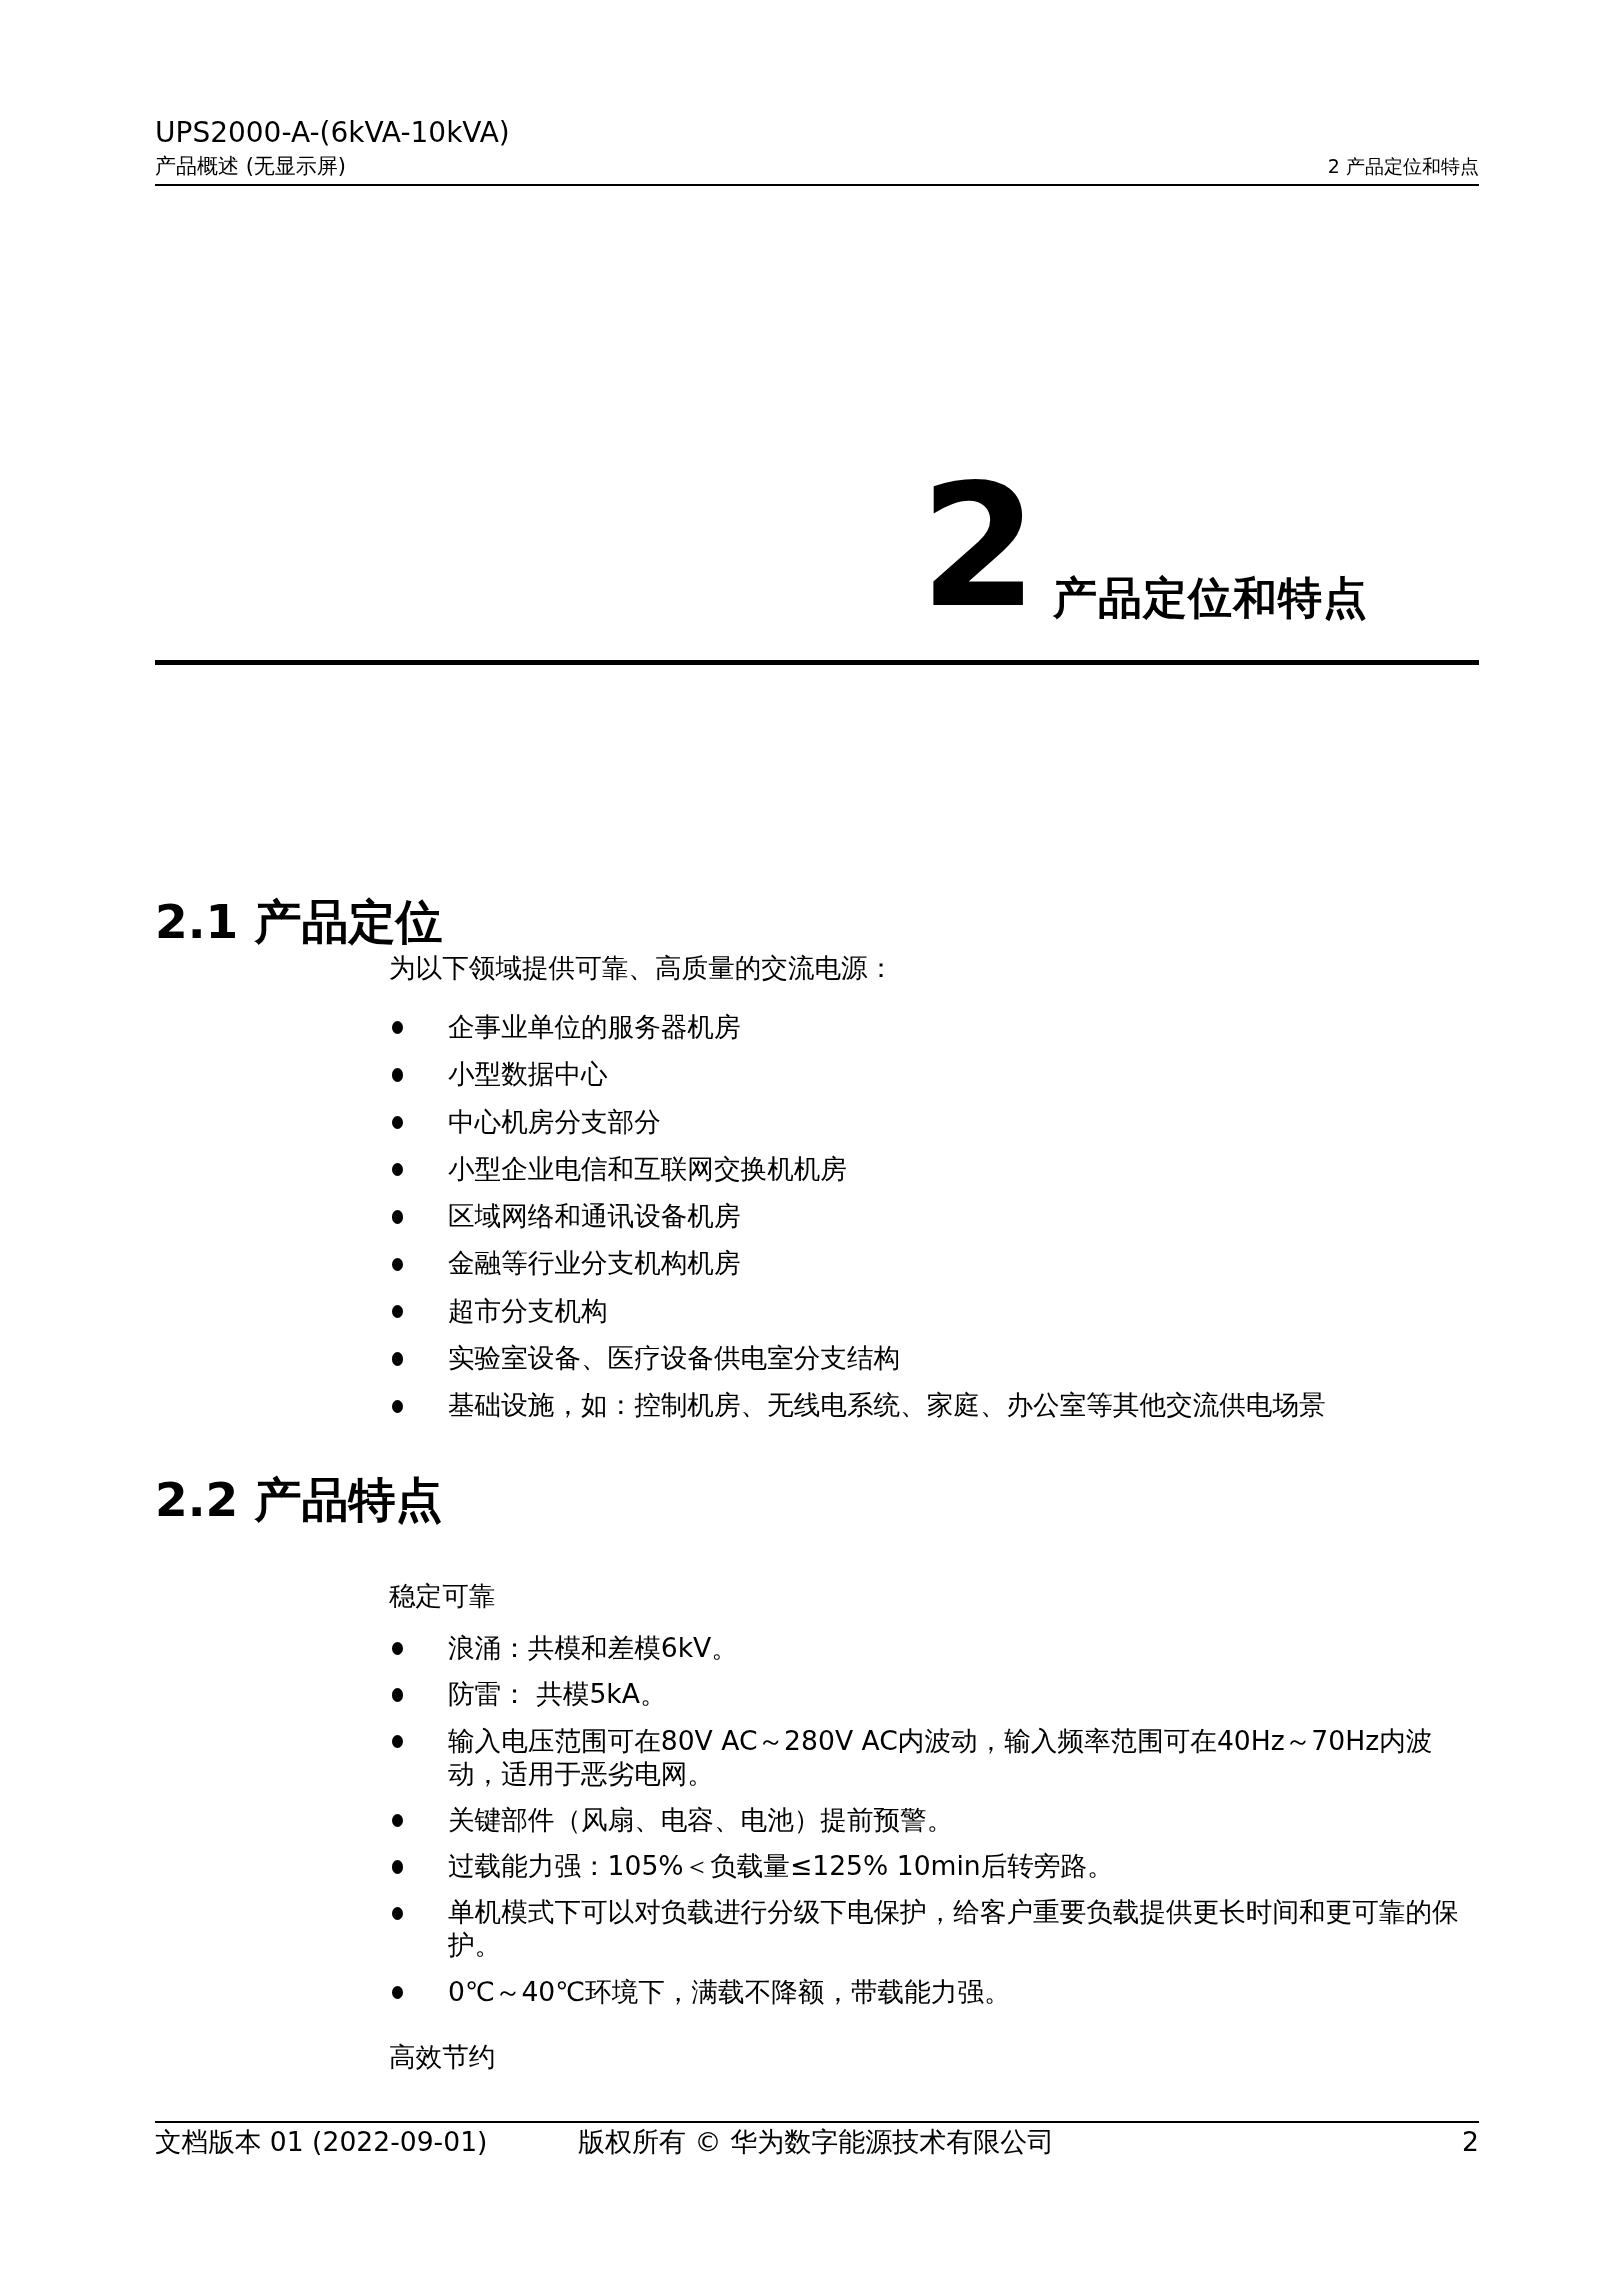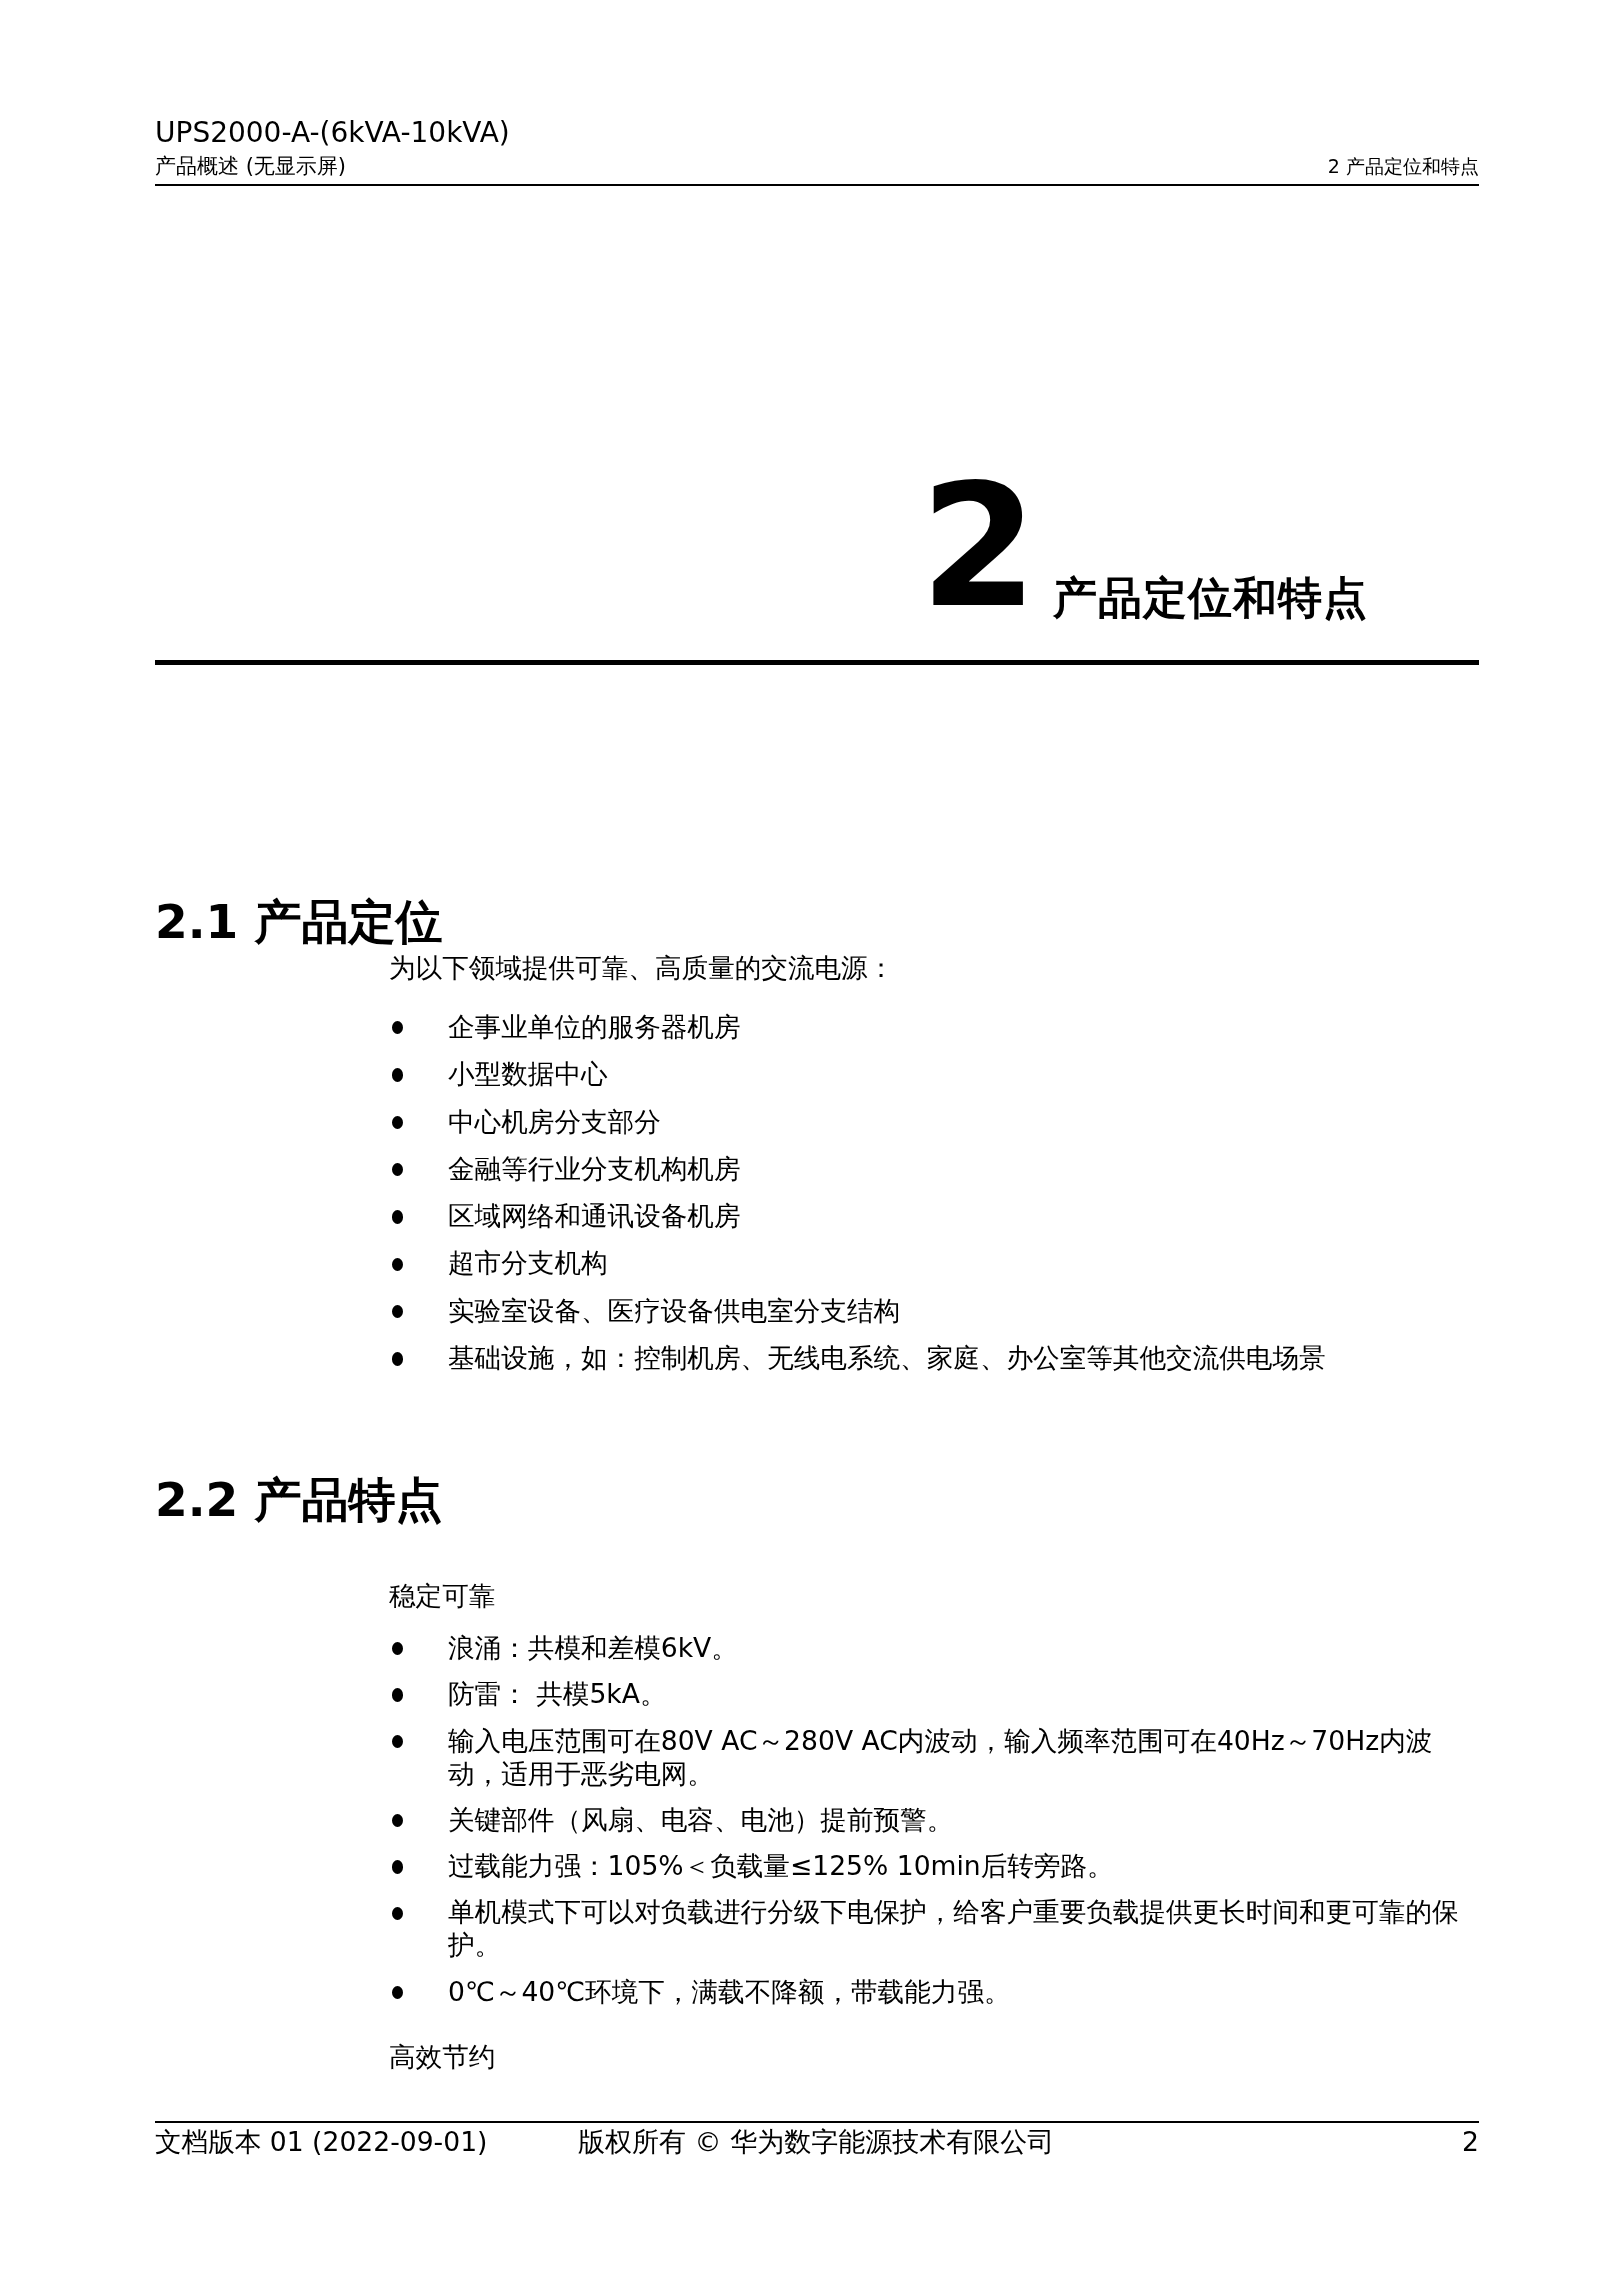--- a/index.html
+++ b/index.html
@@ -57,22 +57,23 @@
   <div class="chap-rule"></div>
 </div>
 
 <div>
   <div class="sec-title sec1">2.1 产品定位</div>
   <div class="para intro">为以下领域提供可靠、高质量的交流电源：</div>
   <ul class="blist list1">
     <li><span class="dot"></span><span>企事业单位的服务器机房</span></li>
     <li><span class="dot"></span><span>小型数据中心</span></li>
     <li><span class="dot"></span><span>中心机房分支部分</span></li>
+    <li><span class="dot"></span><span>小型企业电信和互联网交换机机房</span></li>
+    <li><span class="dot"></span><span>区域网络和通讯设备机房</span></li>
     <li><span class="dot"></span><span>金融等行业分支机构机房</span></li>
-    <li><span class="dot"></span><span>区域网络和通讯设备机房</span></li>
     <li><span class="dot"></span><span>超市分支机构</span></li>
     <li><span class="dot"></span><span>实验室设备、医疗设备供电室分支结构</span></li>
     <li><span class="dot"></span><span>基础设施，如：控制机房、无线电系统、家庭、办公室等其他交流供电场景</span></li>
   </ul>
 </div>
 
 <div>
   <div class="sec-title sec2">2.2 产品特点</div>
   <div class="sub-heading sub1">稳定可靠</div>
   <ul class="blist list2">

